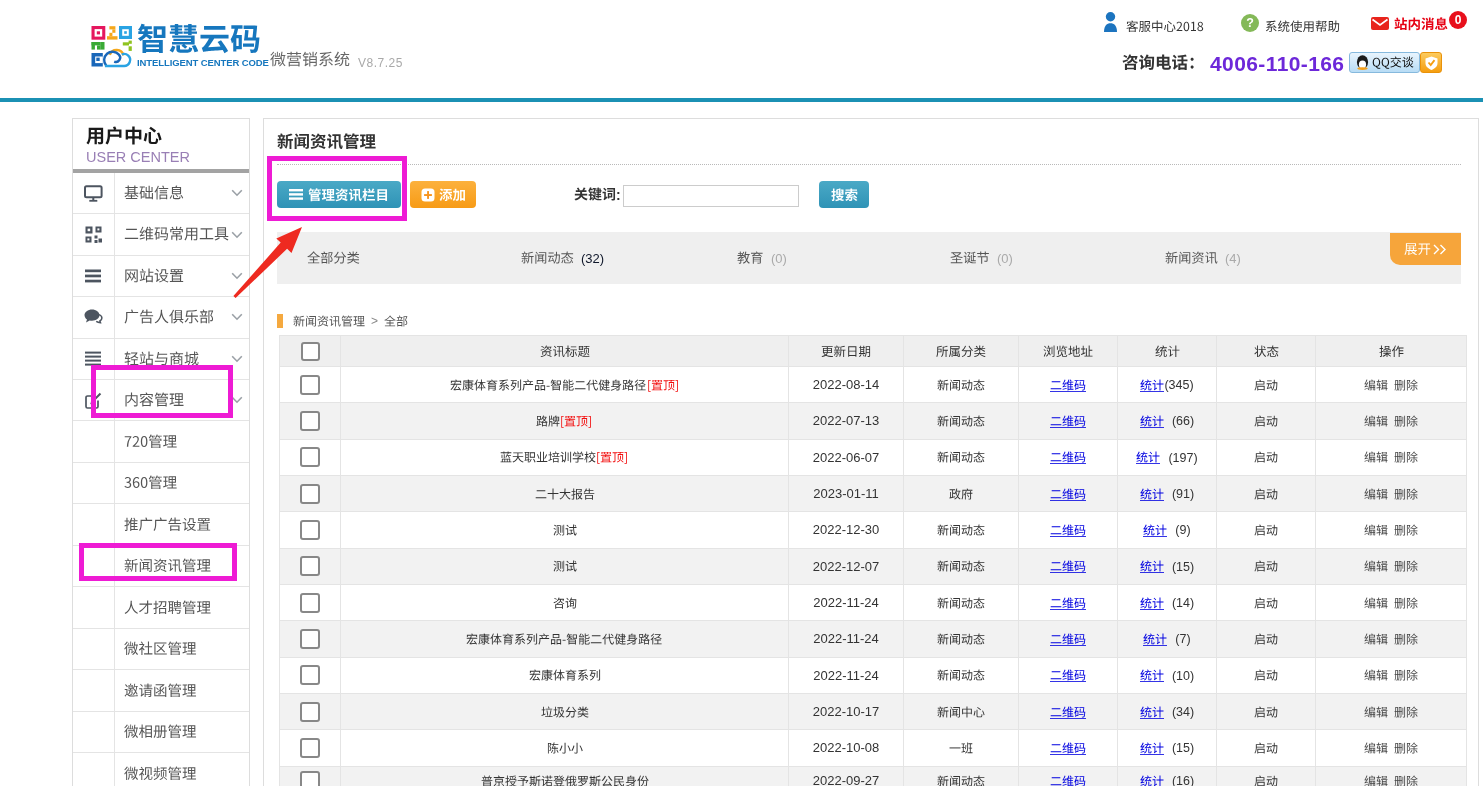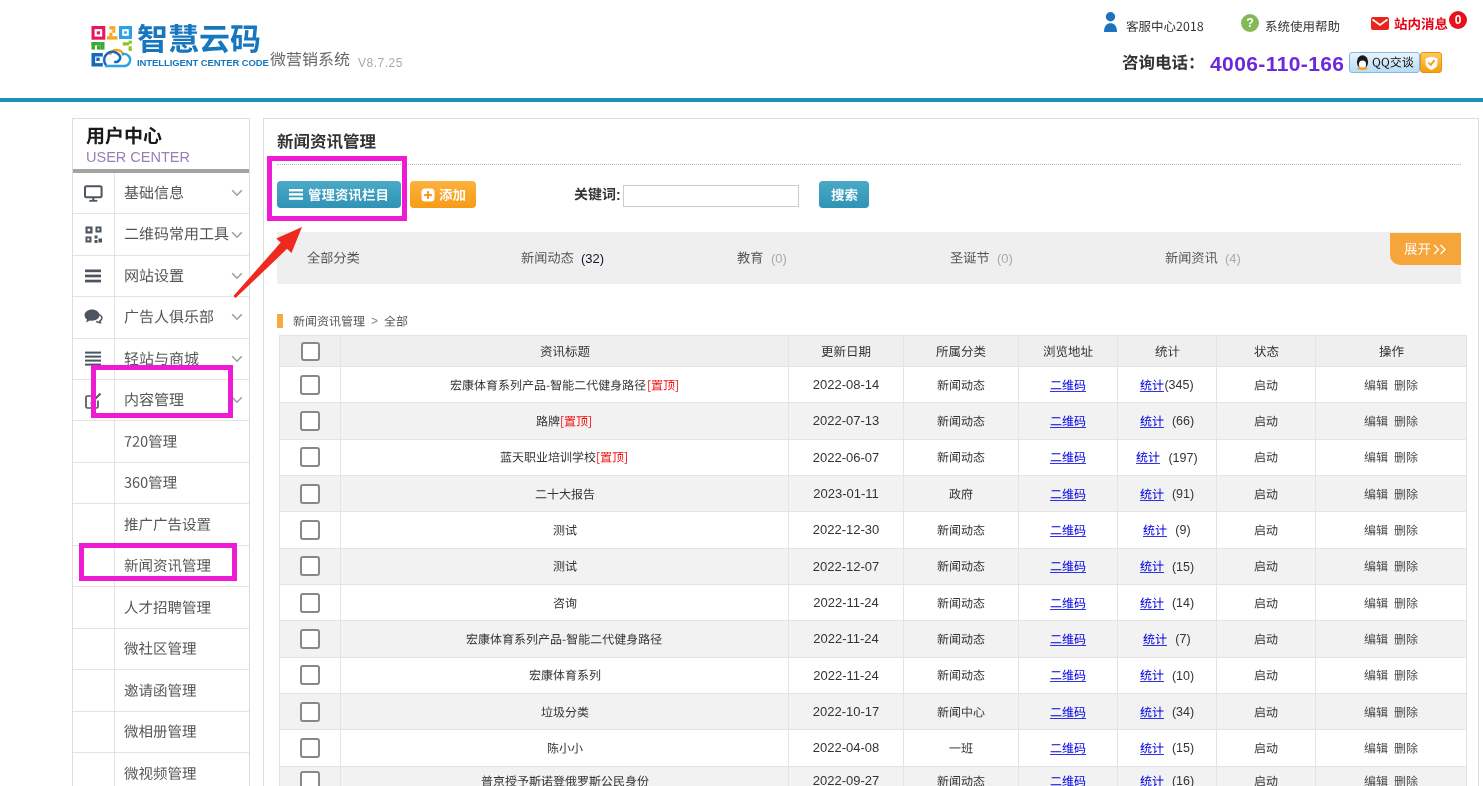--- a/index.html
+++ b/index.html
@@ -1204,21 +1204,21 @@
           </tr>
           <tr>
             <td><span class="cb"></span></td>
             <td><svg class="t" width="36" height="13" style="vertical-align:-2.4px;">
                 <g fill="#333" transform="translate(0,10.6) scale(0.01200,-0.01200)">
                   <use href="#r9648" x="0"></use>
                   <use href="#r5c0f" x="1000"></use>
                   <use href="#r5c0f" x="2000"></use>
                 </g>
               </svg></td>
-            <td>2022-04-08</td>
+            <td>2022-10-08</td>
             <td><svg class="t" width="24" height="13" style="vertical-align:-2.4px;">
                 <g fill="#333" transform="translate(0,10.6) scale(0.01200,-0.01200)">
                   <use href="#r4e00" x="0"></use>
                   <use href="#r73ed" x="1000"></use>
                 </g>
               </svg></td>
             <td><svg class="t" width="36" height="13" style="vertical-align:-2.4px;">
                 <g fill="#0000e0" transform="translate(0,10.6) scale(0.01200,-0.01200)">
                   <use href="#r4e8c" x="0"></use>
                   <use href="#r7ef4" x="1000"></use>

